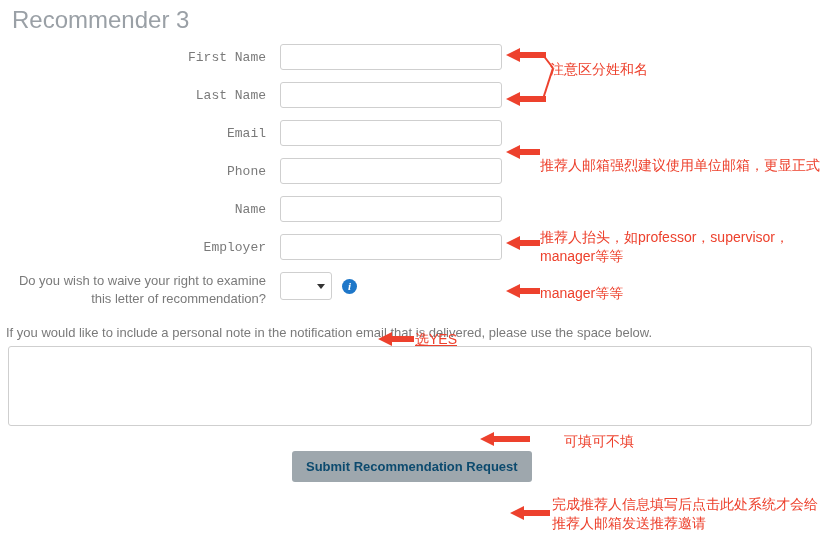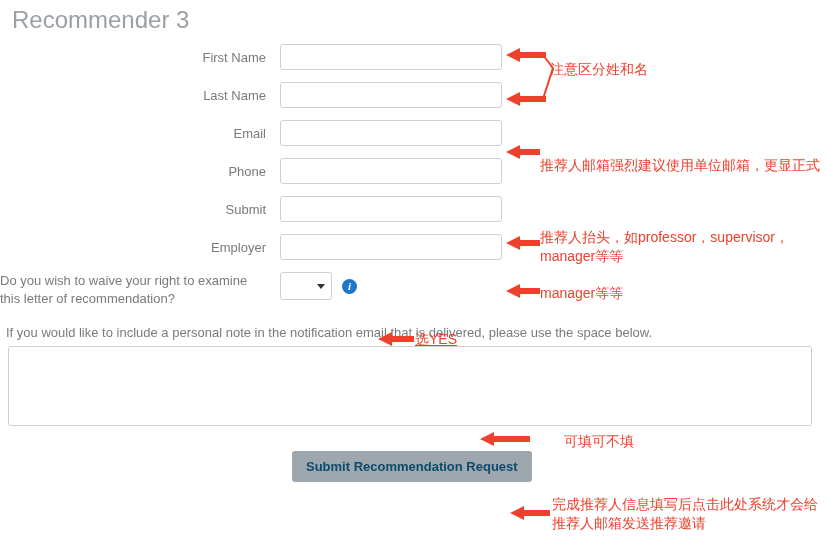--- a/index.html
+++ b/index.html
@@ -27,38 +27,40 @@
     align-items: center;
     margin-bottom: 12px;
   }
   .lbl {
     width: 280px;
     text-align: right;
     padding-right: 14px;
     box-sizing: border-box;
     color: #7a7a7a;
     font-size: 13px;
+    font-family: Liberation Mono, monospace;
   }
   .field input[type=text] {
     width: 222px;
     height: 26px;
     border: 1px solid #cfcfcf;
     border-radius: 3px;
     box-sizing: border-box;
     padding: 2px 6px;
     font-size: 13px;
     color: #555;
   }
   .waive-row {
     display: flex;
     align-items: flex-start;
     margin-bottom: 14px;
   }
   .waive-lbl {
     width: 280px;
+    text-align: right;
     padding-right: 14px;
     box-sizing: border-box;
     color: #7a7a7a;
     font-size: 13px;
     line-height: 1.35;
   }
   .select-box {
     width: 52px;
     height: 28px;
     border: 1px solid #cfcfcf;
@@ -171,21 +173,21 @@
   </div>
 
   <div class="row">
     <div class="lbl">Phone</div>
     <div class="field">
       <input type="text" value="" style="">
     </div>
   </div>
 
   <div class="row">
-    <div class="lbl">Submit</div>
+    <div class="lbl">Name</div>
     <div class="field">
       <input type="text" value="" style="">
     </div>
   </div>
 
   <div class="row">
     <div class="lbl">Employer</div>
     <div class="field">
       <input type="text" value="" style="">
     </div>

